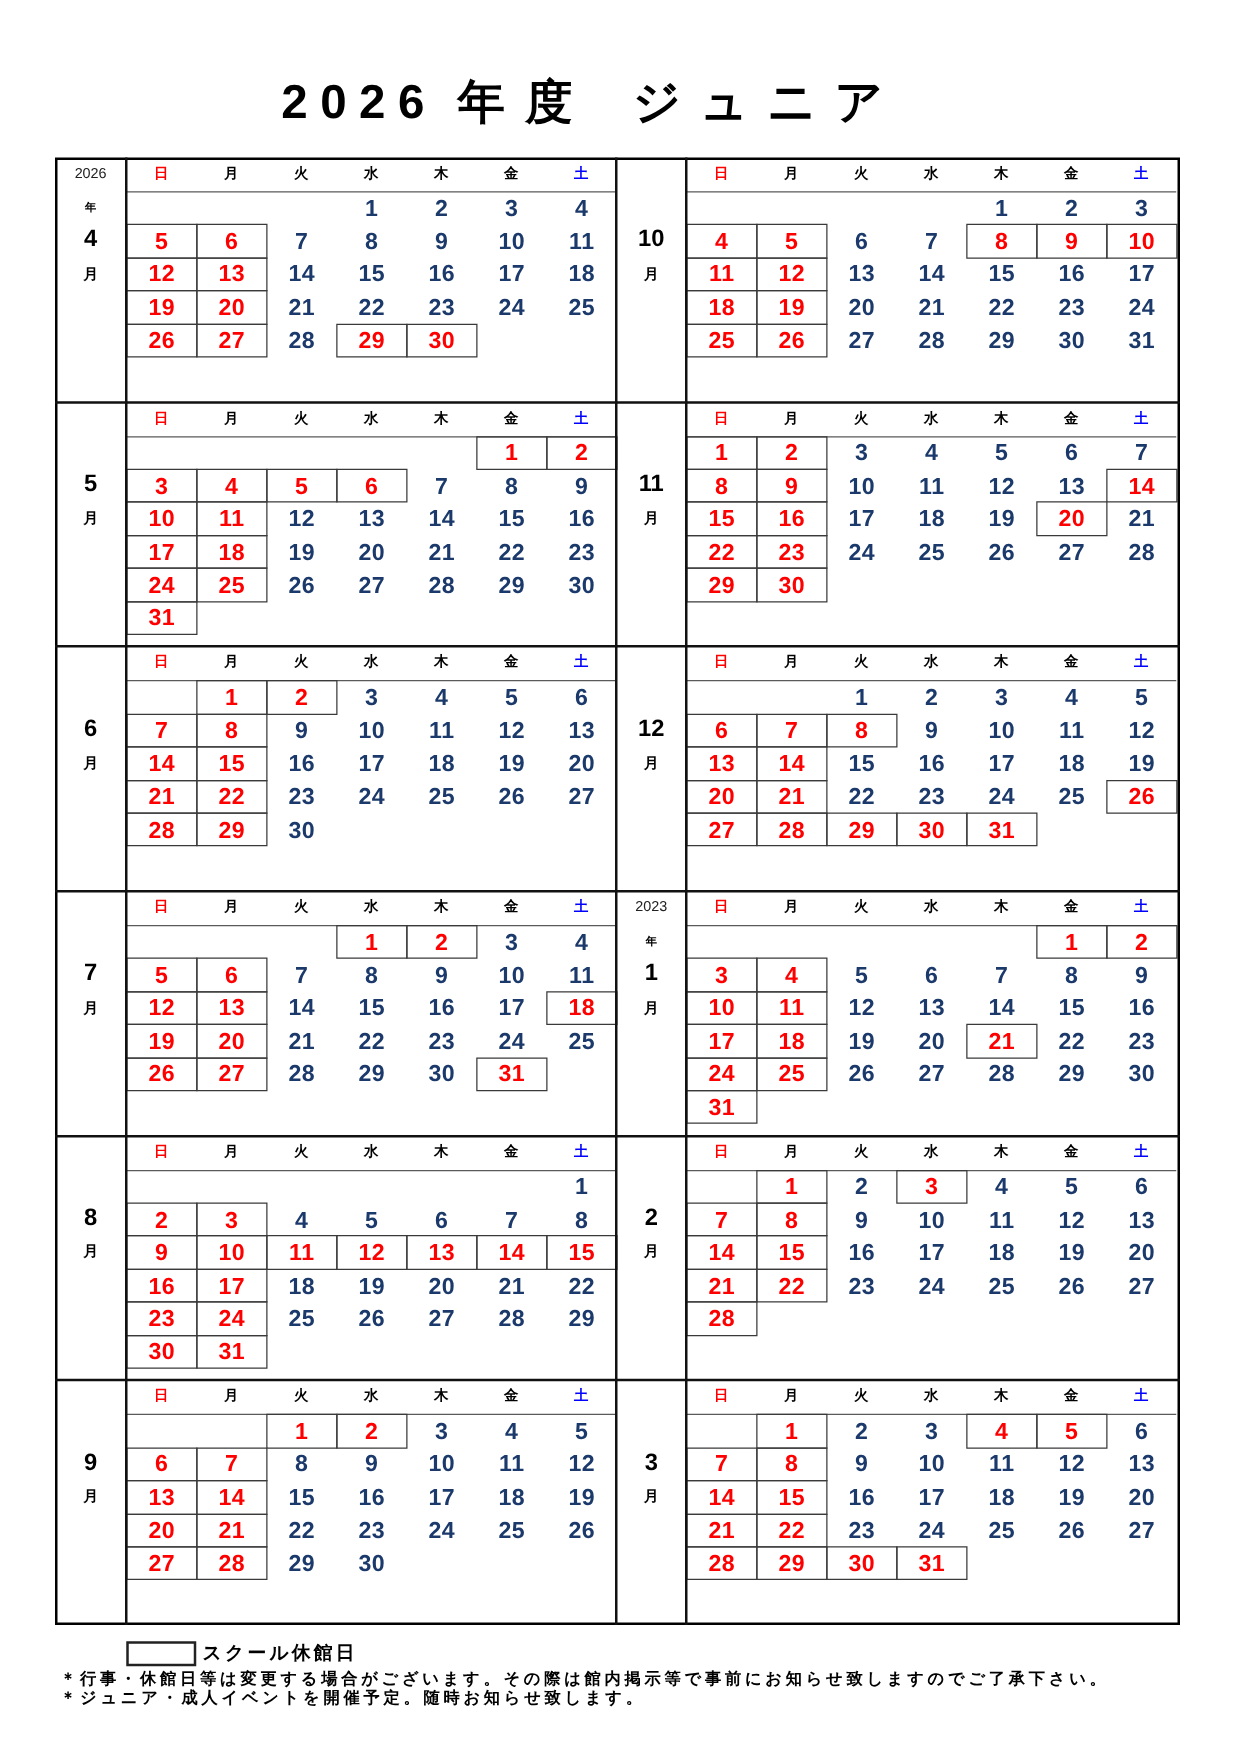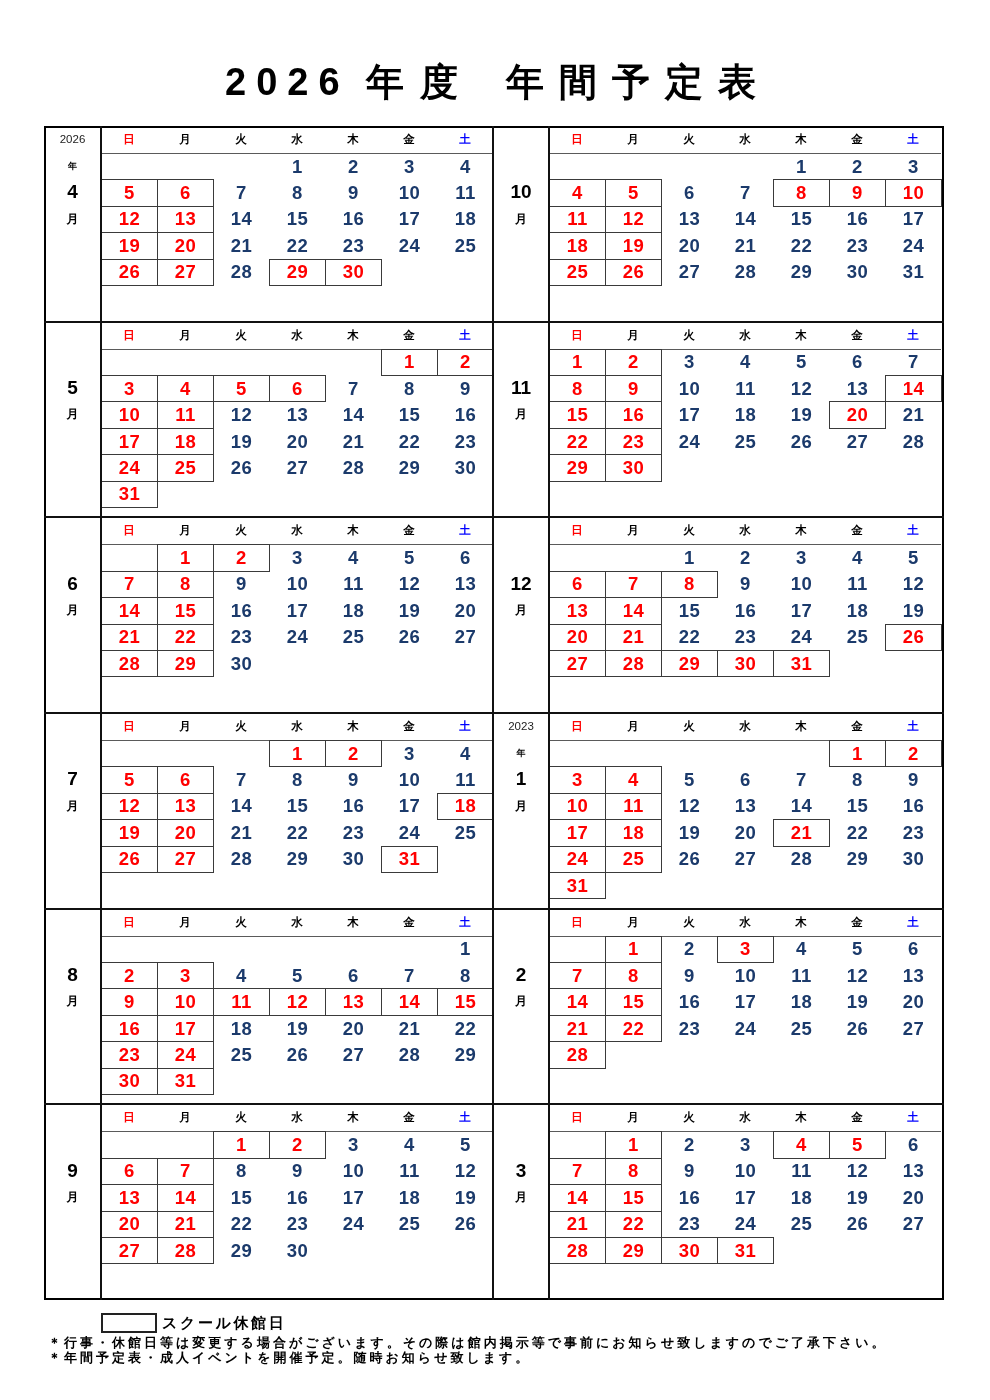--- a/index.html
+++ b/index.html
@@ -56,21 +56,21 @@
             font-size:13px; font-weight:bold; letter-spacing:3px; white-space:nowrap; }
     .note-1 { top:1335px; }
     .note-2 { top:1350px; }
   </style>
 </head>
 <body>
 
 <div class="title">
   <span class="t-year">2026</span>
   <span class="t-suffix">年度</span>
-  <span class="t-name">年間予定表</span>
+  <span class="t-name">ジュニア</span>
 </div>
 
 <div class="sheet" id="calendar-sheet">
   <div class="outer"></div>
   <div class="vline" style="left:56px;"></div>
   <div class="vline" style="left:448px;"></div>
   <div class="vline" style="left:504px;"></div>
   <div class="hline" style="top:194.67px;"></div>
   <div class="hline" style="top:390.33px;"></div>
   <div class="hline" style="top:586px;"></div>
@@ -712,13 +712,13 @@
         <div class="cell" style="left: 224px; top: 132.6px; height: 27.4px; color: rgb(27, 58, 107);"></div>
         <div class="cell" style="left: 280px; top: 132.6px; height: 27.4px; color: rgb(27, 58, 107);"></div>
         <div class="cell" style="left: 336px; top: 132.6px; height: 27.4px; color: rgb(27, 58, 107);"></div>
       </div>
     </div>
   </div>
 
 <div class="legend-box"></div>
 <div class="legend-label">スクール休館日</div>
 <div class="note note-1">＊行事・休館日等は変更する場合がございます。その際は館内掲示等で事前にお知らせ致しますのでご了承下さい。</div>
-<div class="note note-2">＊年間予定表・成人イベントを開催予定。随時お知らせ致します。</div>
+<div class="note note-2">＊ジュニア・成人イベントを開催予定。随時お知らせ致します。</div>
 
 </body></html>

